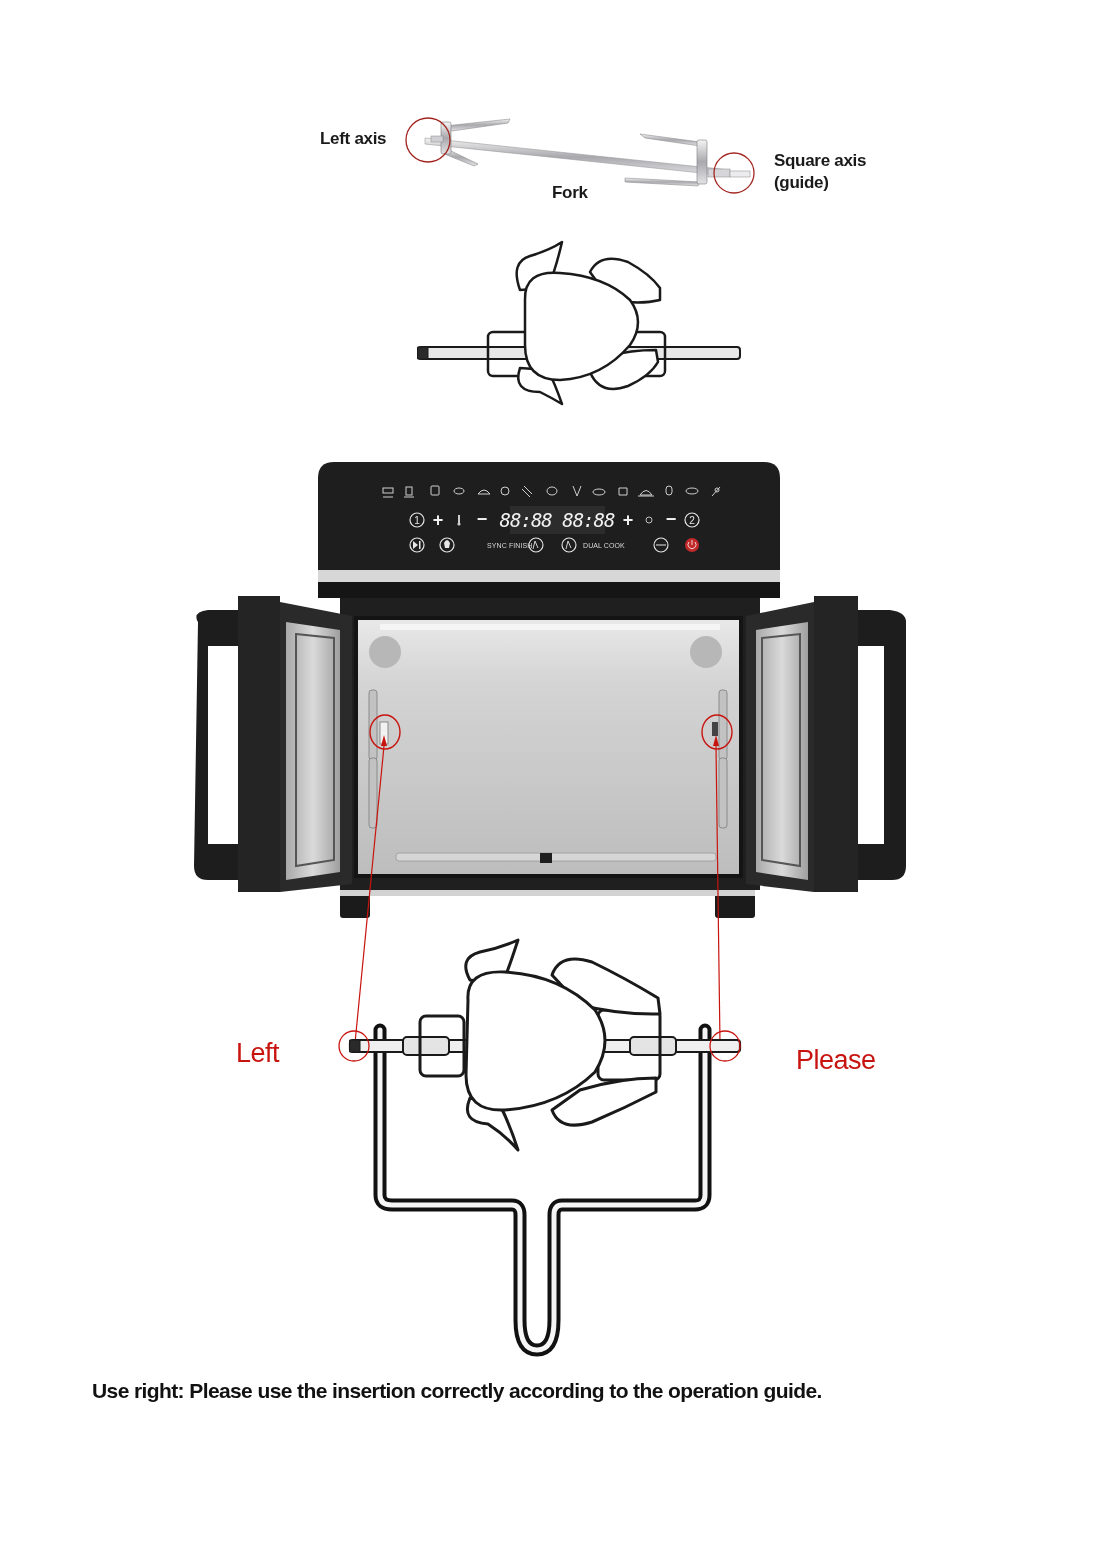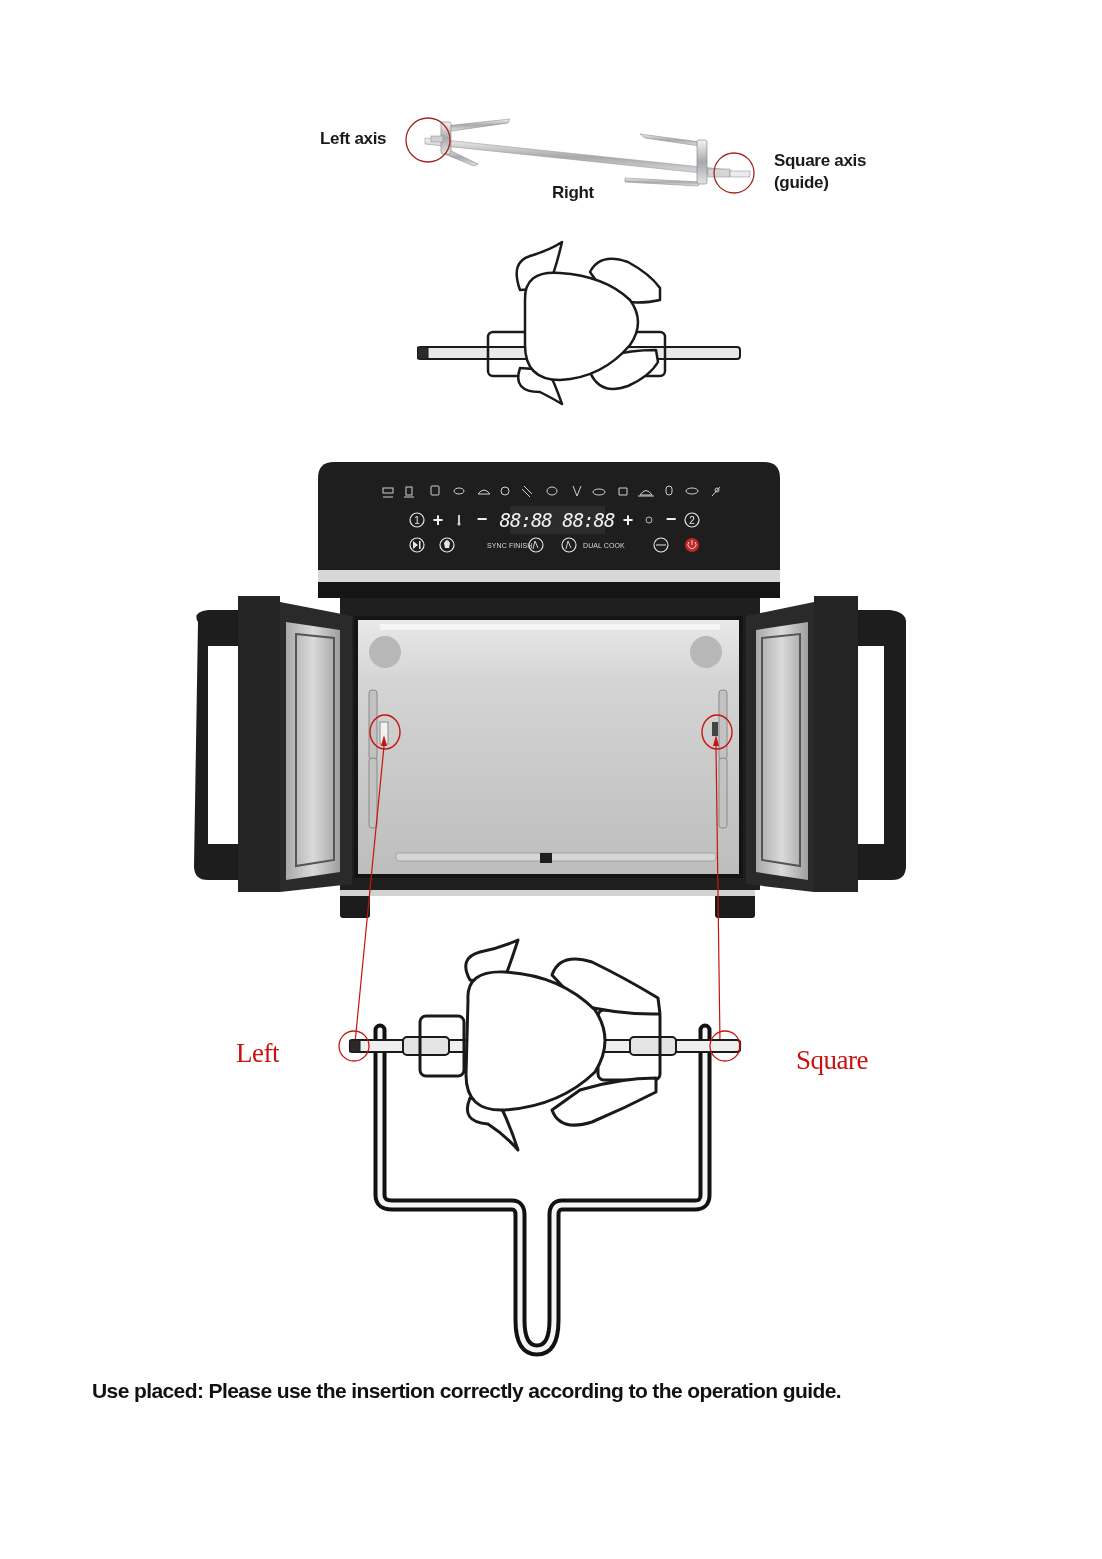--- a/index.html
+++ b/index.html
@@ -1,30 +1,30 @@
 <!DOCTYPE html>
 <html><head>
   <meta charset="utf-8">
   <style>
     * { box-sizing: border-box; margin: 0; padding: 0; }
     html, body { width: 1102px; height: 1559px; background: #ffffff; overflow: hidden; }
     body { position: relative; font-family: "Liberation Sans", sans-serif; color: #111; }
     .abs { position: absolute; }
     .lbl { font-family: "Liberation Sans", sans-serif; font-weight: bold; font-size: 17px; color: #1a1a1a; line-height: 22px; letter-spacing: -0.3px; }
-    .red-lbl { font-family: Liberation Serif, serif; font-size: 27px; color: #c8140f; letter-spacing: -0.5px; }
+    .red-lbl { font-family: Liberation Sans, sans-serif; font-size: 27px; color: #c8140f; letter-spacing: -0.5px; }
     .instr { font-family: "Liberation Sans", sans-serif; font-weight: bold; font-size: 21px; color: #111; letter-spacing: -0.6px; line-height: 34px; }
     svg { position: absolute; left: 0; top: 0; overflow: visible; }
     .panel-text { font-family: "Liberation Sans", sans-serif; font-size: 7px; fill: #d8d8d8; letter-spacing: 0.1px; }
     .seg { font-family: "DejaVu Sans Mono", monospace; font-size: 19px; fill: #f2f2f2; font-style: italic; letter-spacing: -1px; }
   </style>
 </head>
 <body>
 
 <div class="abs lbl" style="left:320px; top:128px;">Left axis</div>
-<div class="abs lbl" style="left:552px; top:182px;">Right</div>
+<div class="abs lbl" style="left:552px; top:182px;">Fork</div>
 <div class="abs lbl" style="left:766px; top:150px;margin-left:8px;">
   <div>Square axis</div>
   <div>(guide)</div>
 </div>
 
 <svg width="1102" height="1559" viewBox="0 0 1102 1559">
   <defs>
     <linearGradient id="chrome" x1="0" y1="0" x2="0" y2="1">
       <stop offset="0" stop-color="#f4f4f4"></stop>
       <stop offset="0.5" stop-color="#a9a9ad"></stop>
@@ -268,17 +268,17 @@
     <path d="M552 1110 Q560 1132 592 1122 Q625 1108 656 1092 L656 1078 Q620 1078 580 1090 Z" fill="#fff" stroke-width="3"></path>
 
     <path d="M468 1000 Q466 970 505 972 Q560 975 595 1010 Q615 1040 595 1072 Q560 1106 505 1110 Q466 1112 466 1075 Z" fill="#fff" stroke-width="3"></path>
   </g>
 
   <circle cx="354" cy="1046" r="15" fill="none" stroke="#c8140f" stroke-width="1.3"></circle>
   <circle cx="725" cy="1046" r="15" fill="none" stroke="#c8140f" stroke-width="1.3"></circle>
 </svg>
 
 <div class="abs red-lbl" style="left:236px; top:1038px;">Left</div>
-<div class="abs red-lbl" style="left:796px; top:1045px;">Square</div>
+<div class="abs red-lbl" style="left:796px; top:1045px;">Please</div>
 
 <div class="abs instr" style="left:92px; top:1374px; width:960px;">
-  <div>Use placed: Please use the insertion correctly according to the operation guide.</div>
+  <div>Use right: Please use the insertion correctly according to the operation guide.</div>
 </div>
 
 </body></html>

